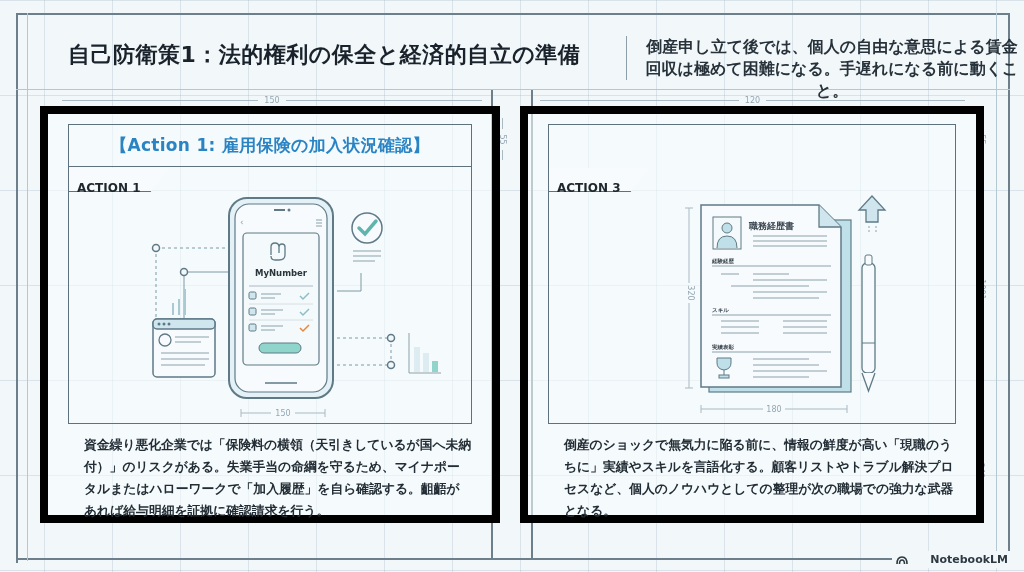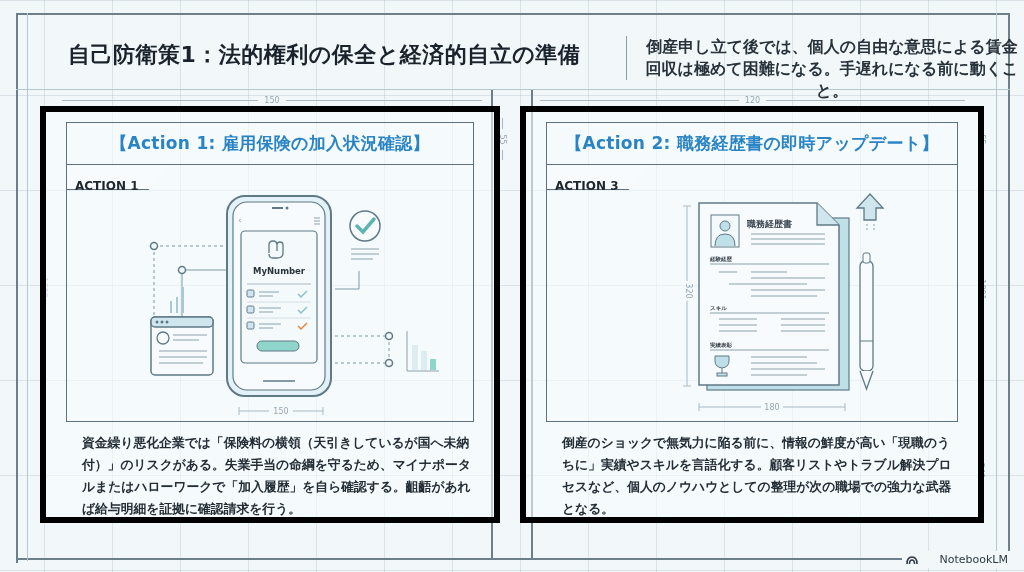--- a/index.html
+++ b/index.html
@@ -34,21 +34,21 @@
   .header-sep {
     position: absolute; left: 594px; top: 22px; width: 1px; height: 44px; background: #8d9ea8;
   }
   .note {
     position: absolute; left: 610px; top: 22px; width: 380px;
     font-size: 16px; font-weight: bold; line-height: 22px; color: #27323a;
   }
 
   .panel {
     position: absolute; top: 106px; height: 417px;
-    border: 6px solid #000000; background: rgba(247,251,253,0.6);
+    border: 8px solid #000000; background: rgba(247,251,253,0.6);
   }
   .panel.p1 { left: 40px; width: 460px; }
   .panel.p2 { left: 520px; width: 464px; }
 
   .panel-inner {
     position: absolute; left: 20px; right: 20px; top: 10px; height: 300px;
     border: 1.5px solid #5f717c;
   }
   .panel-title {
     height: 42px; border-bottom: 1.5px solid #5f717c;
@@ -81,21 +81,21 @@
   }
   .dim-h { height: 9px; display: flex; align-items: center; }
   .dim-h .ln { flex: 1; height: 1px; background: #a9bac4; }
   .dim-h .lbl { padding: 0 6px; }
   .dim-v { width: 10px; display: flex; flex-direction: column; align-items: center; }
   .dim-v .ln { flex: 1; width: 1px; background: #a9bac4; }
   .dim-v .lbl { transform: rotate(90deg); padding: 6px 0; white-space: nowrap; }
 
   .brand {
     position: absolute; right: 12px; bottom: 4px;
-    font-size: 11px; font-weight: normal; color: #2e3a42;
+    font-size: 11px; font-weight: bold; color: #2e3a42;
     display: flex; align-items: center; gap: 22px;
     background: #f2f7fa; padding: 2px 4px;
   }
 </style>
 </head>
 <body>
 
 <div class="grid"></div>
 
 <div class="frame-line" style="left:16px;top:13px;width:994px;height:1.5px;"></div>
@@ -263,21 +263,20 @@
         </g>
         <text x="214" y="223" font-size="8" fill="#93a6b2" text-anchor="middle">150</text>
       </svg>
     </div>
   </div>
   <div class="desc">資金繰り悪化企業では「保険料の横領（天引きしているが国へ未納付）」のリスクがある。失業手当の命綱を守るため、マイナポータルまたはハローワークで「加入履歴」を自ら確認する。齟齬があれば給与明細を証拠に確認請求を行う。</div>
 </div>
 
 <div class="panel p2">
   <div class="panel-inner">
-    <div class="panel-title">【Action 2: 職務経歴書の即時アップデート】</div>
     <div class="tag">
       <div class="tag-label">ACTION 3</div>
     </div>
     <div class="illus">
       <svg width="422" height="230" viewBox="0 0 422 230">
 
         <g stroke="#a9bac4">
           <line x1="140" y1="15" x2="140" y2="90"></line>
           <line x1="140" y1="110" x2="140" y2="195"></line>
           <line x1="136" y1="15" x2="144" y2="15"></line>

